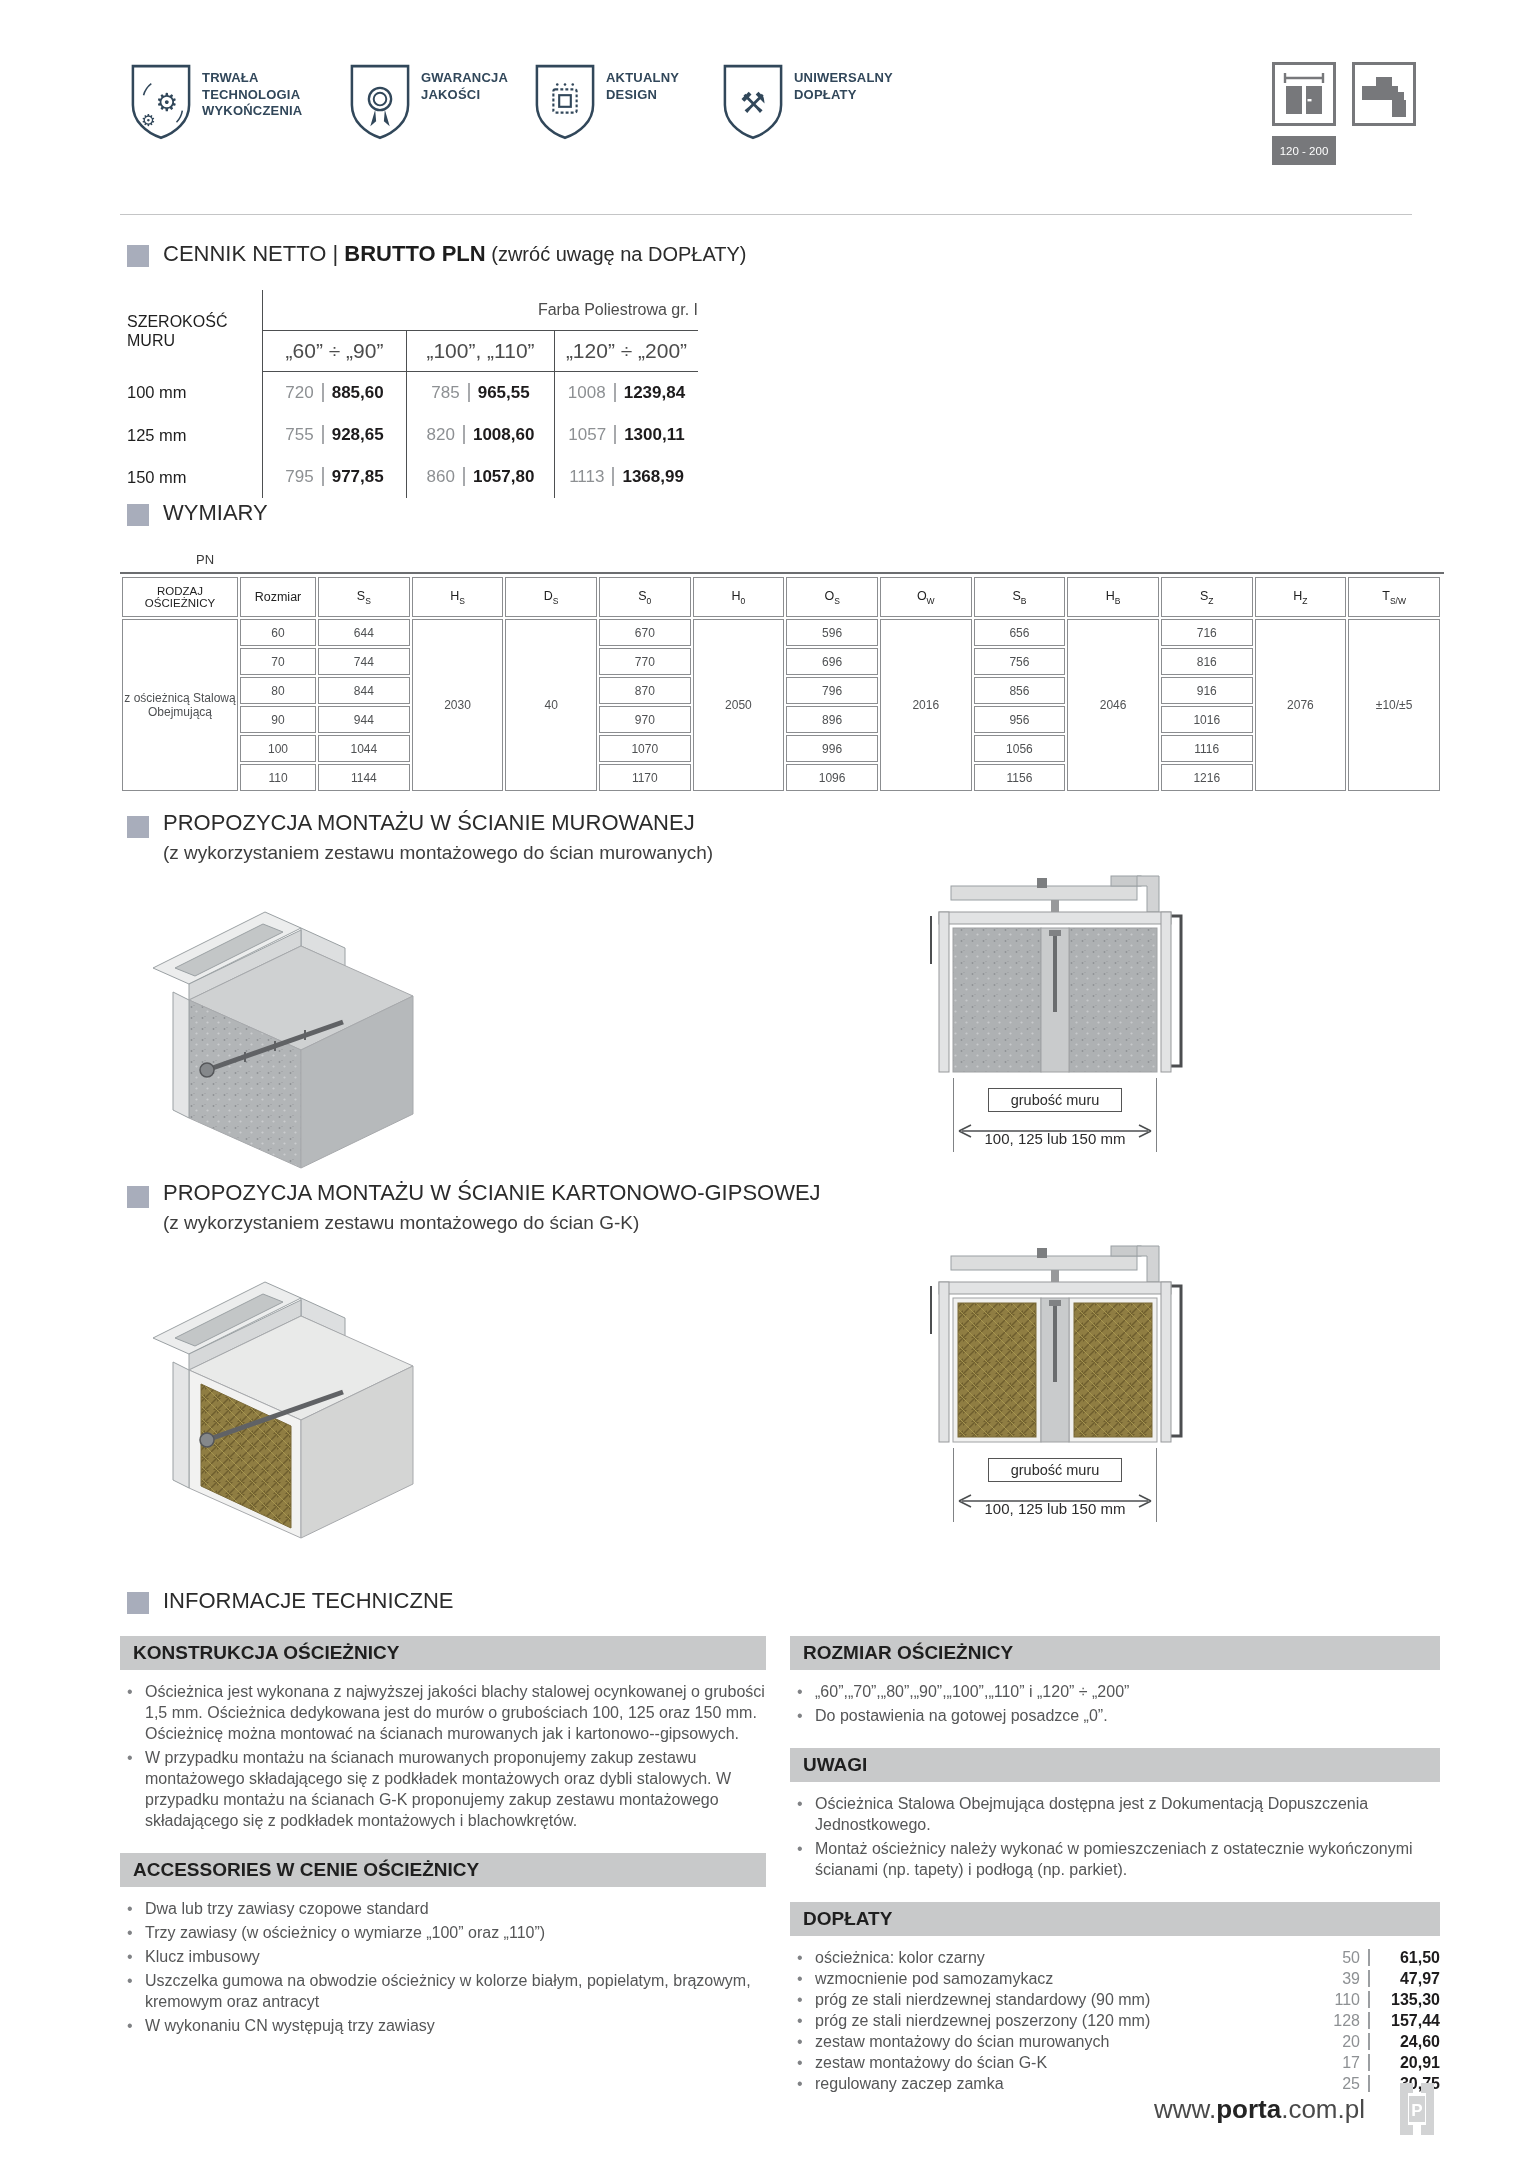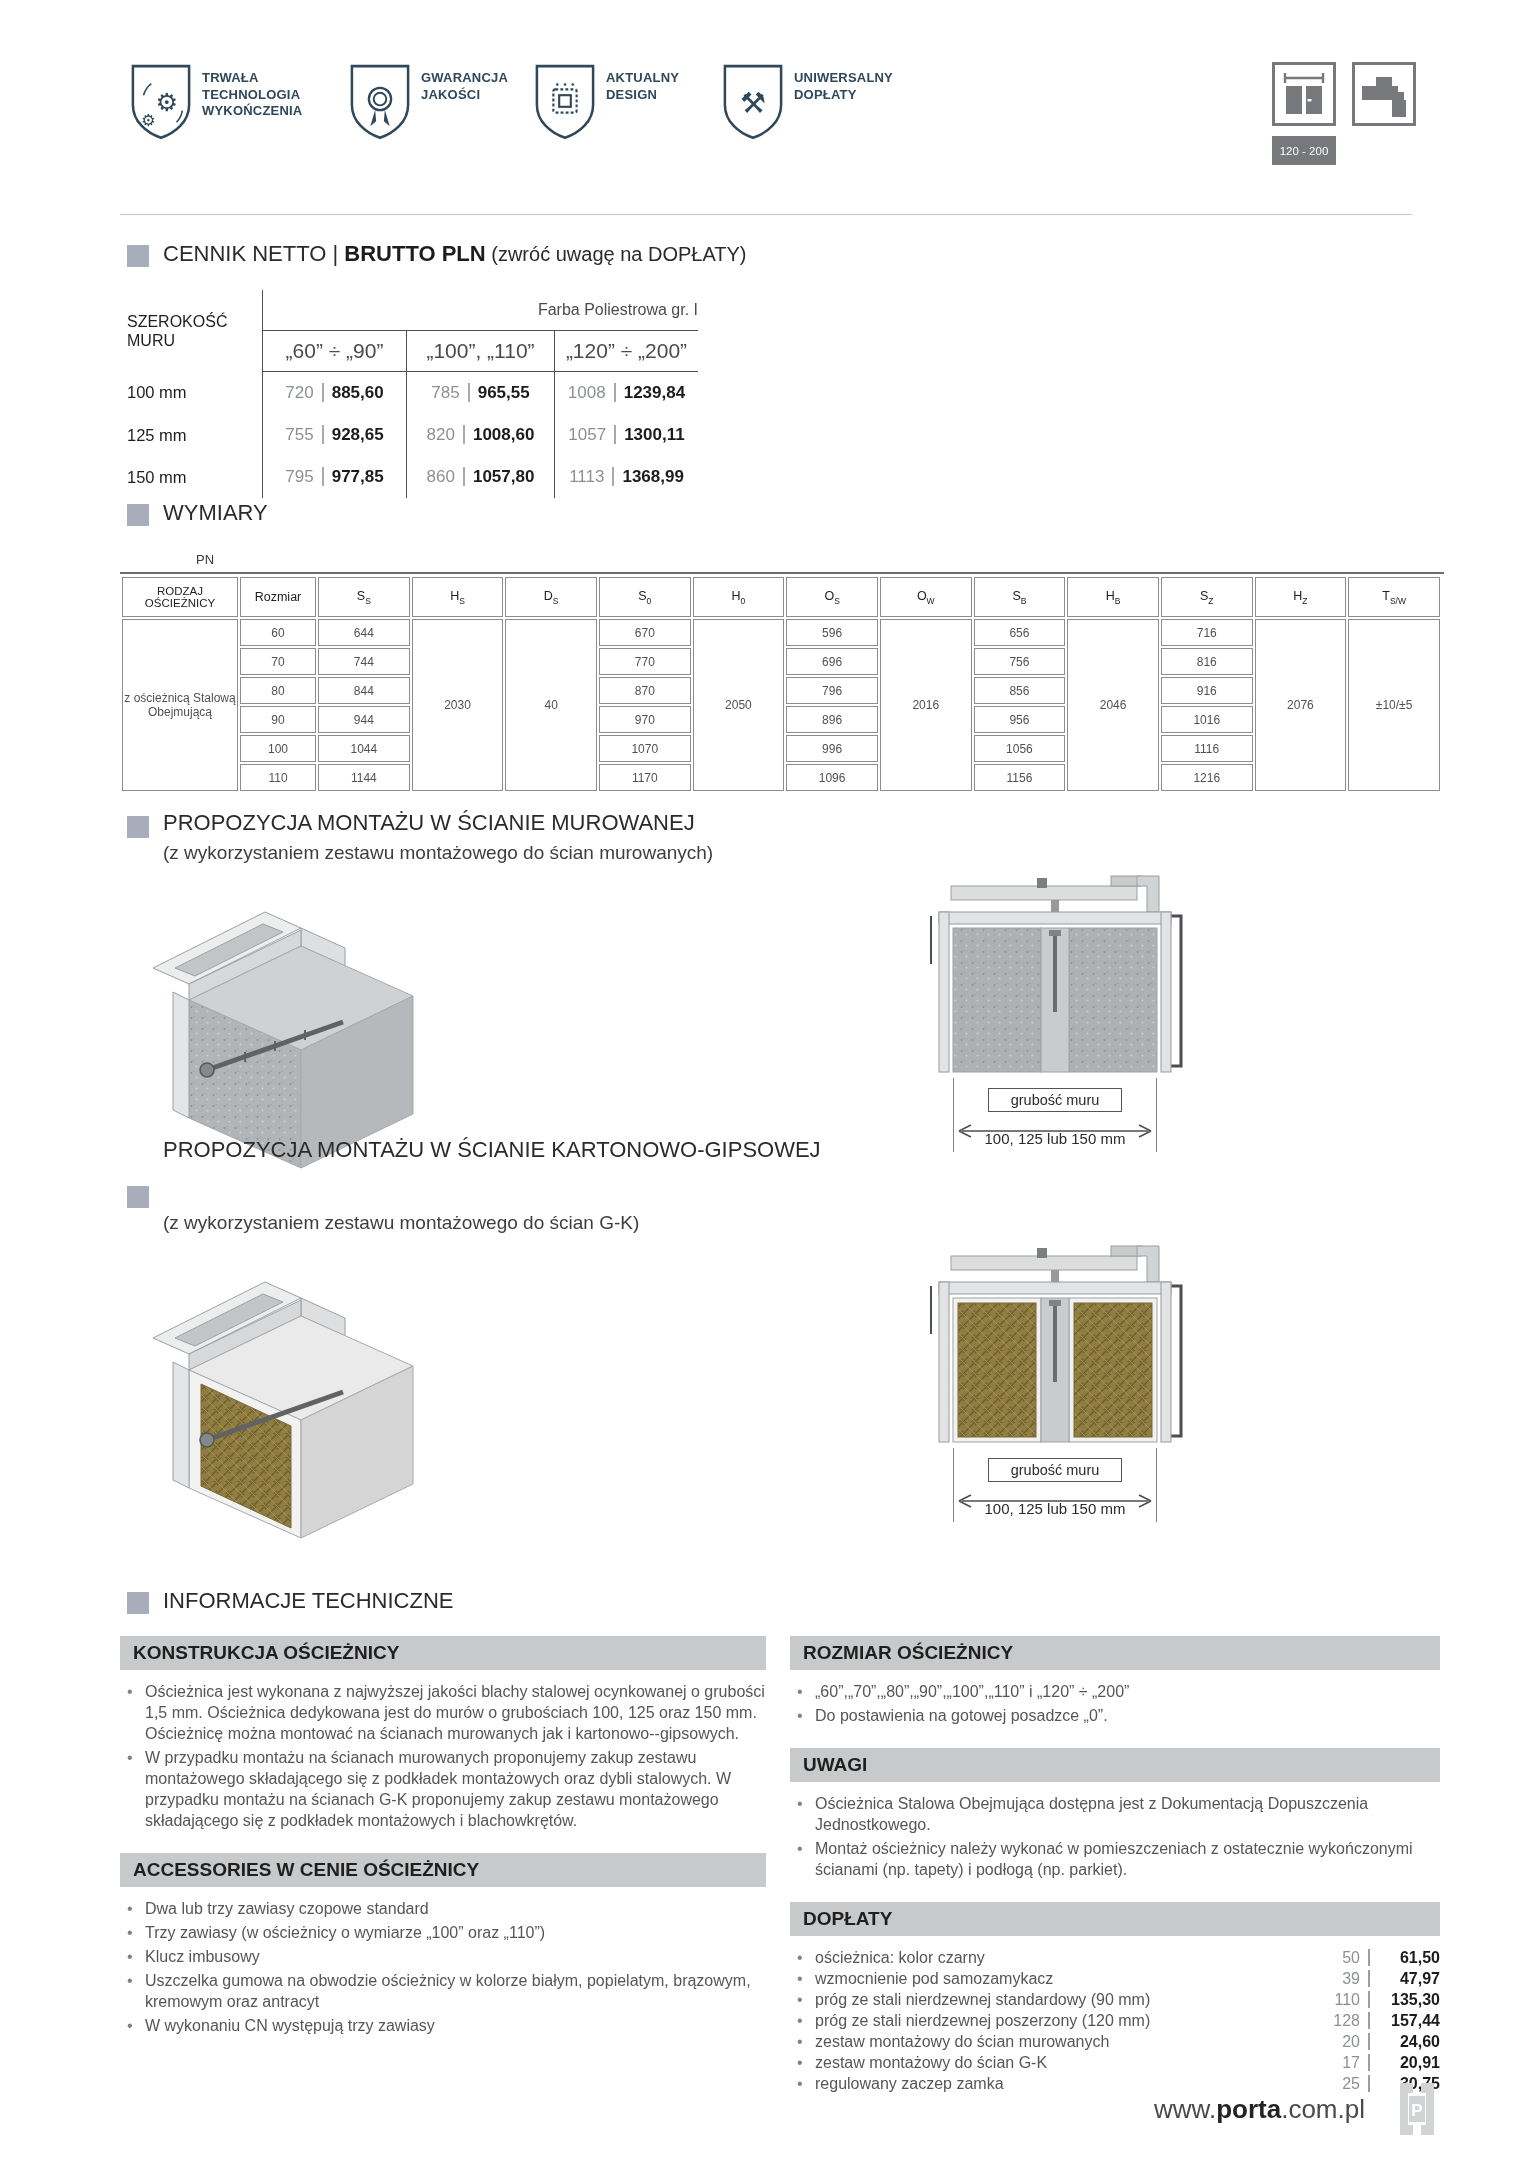--- a/index.html
+++ b/index.html
@@ -368,21 +368,21 @@
     <div class="ann-box">grubość muru</div>
     <svg class="ann-arrow" width="198" height="18" viewBox="0 0 198 18">
       <line x1="6" y1="9" x2="192" y2="9" stroke="#4c4e50" stroke-width="1.6"></line>
       <path d="M3,9 L15,3 M3,9 L15,15" stroke="#4c4e50" stroke-width="1.6" fill="none"></path>
       <path d="M195,9 L183,3 M195,9 L183,15" stroke="#4c4e50" stroke-width="1.6" fill="none"></path>
     </svg>
     <div class="ann-val">100, 125 lub 150 mm</div>
   </div>
 
   <div class="sq" style="left:127px;top:1186px"></div>
-  <div class="sec-title" style="left:163px;top:1137px">PROPOZYCJA MONTAŻU W ŚCIANIE KARTONOWO-GIPSOWEJ</div>
+  <div class="sec-title" style="left:163px;top:1180px">PROPOZYCJA MONTAŻU W ŚCIANIE KARTONOWO-GIPSOWEJ</div>
   <div class="sec-sub" style="left:163px;top:1212px">(z wykorzystaniem zestawu montażowego do ścian G-K)</div>
 
   <svg class="illu" style="left:145px;top:1242px" width="300" height="300" viewBox="0 0 300 300">
     <defs>
       <pattern id="woolC" width="12" height="12" patternUnits="userSpaceOnUse">
         <rect width="12" height="12" fill="#8f7d42"></rect>
         <path d="M0,12 L12,0 M-3,6 L6,-3 M6,15 L15,6" stroke="#6e5e2e" stroke-width="1.5"></path>
         <path d="M0,0 L12,12" stroke="#a6954f" stroke-width="1"></path>
       </pattern>
     </defs>

